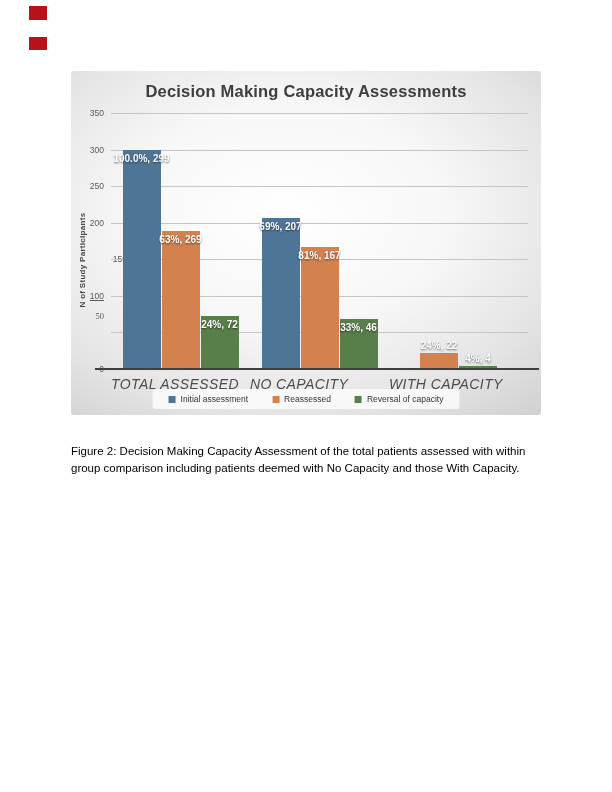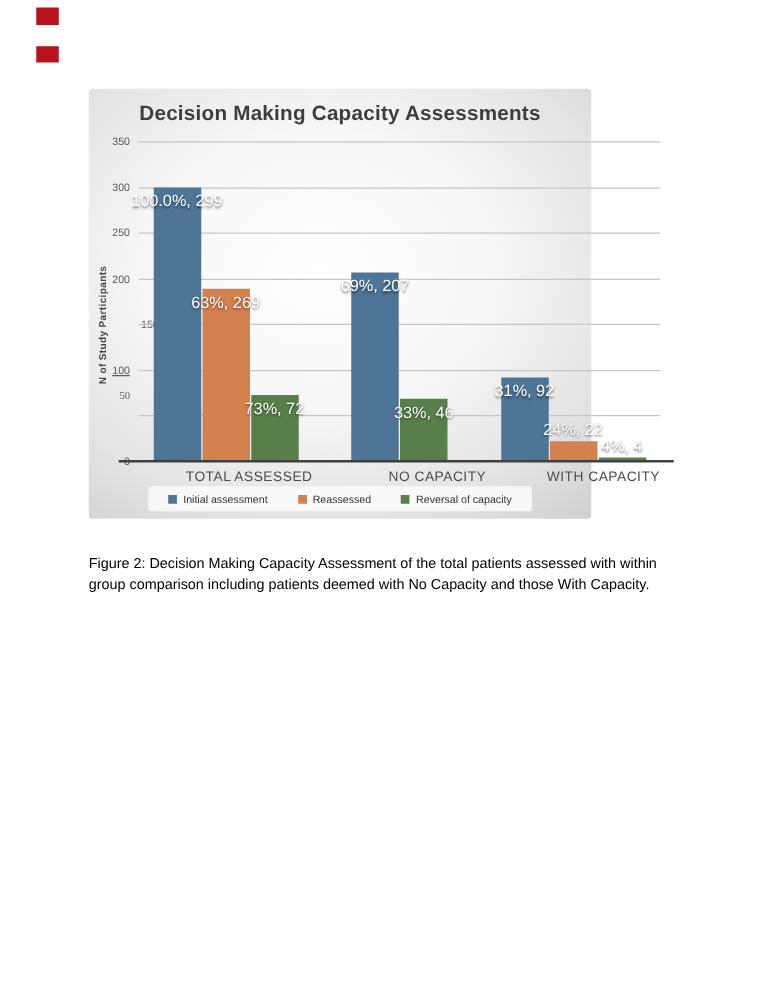--- a/index.html
+++ b/index.html
@@ -5,21 +5,21 @@
   html,body { margin:0; padding:0; }
   .page {
     position:relative; width:612px; height:792px; background:#ffffff;
     font-family:"Liberation Sans", sans-serif; overflow:hidden;
   }
   .red-mark { position:absolute; left:29px; width:18px; height:14px; background:#b5121b; }
   .red-mark.m1 { top:6px; }
   .red-mark.m2 { top:37px; height:13px; }
 
   .chart {
-    position:absolute; left:71px; top:71px; width:402px; height:344px;
+    position:absolute; left:71px; top:71px; width:470px; height:344px;
     border-radius:3px;
     background: radial-gradient(ellipse 85% 80% at 46% 42%,
       #ffffff 0%, #f7f7f7 40%, #e4e4e4 72%, #cdcdcd 100%);
   }
   .chart-title {
     position:absolute; top:11px; left:0; right:0; text-align:center;
     font-size:16.5px; font-weight:bold; color:#3d3d3d; letter-spacing:0.2px;
   }
   .y-title {
     position:absolute; left:-57px; top:183px; width:140px; height:12px;
@@ -37,28 +37,28 @@
   .axis-line { position:absolute; left:24px; top:297px; width:444px; height:2px; background:#3f3f3f; }
 
   .groups { position:absolute; inset:0; display:flex; }
   .bar-group {
     flex:1; position:relative; display:flex;
     align-items:flex-end; justify-content:center; gap:1px;
   }
   .bar { position:relative; width:38px; }
   .bar-label {
     position:absolute; left:50%; transform:translateX(-50%);
-    white-space:nowrap; font-size:13px; font-weight:normal; color:#ffffff;
+    white-space:nowrap; font-size:10px; font-weight:bold; color:#ffffff;
     text-shadow:0 1px 2px rgba(0,0,0,0.55);
   }
   .bar-label.inside { top:3px; }
   .bar-label.above { bottom:calc(100% + 2px); }
 
   .xlabels { position:absolute; left:40px; top:305px; width:417px; display:flex; }
-  .xlabel { flex:1; text-align:right; font-size:11px; color:#4c4c4c; letter-spacing:0.4px; }
+  .xlabel { flex:1; text-align:left; font-size:14px; color:#4c4c4c; letter-spacing:0.4px;font-style:italic; }
 
   .legend {
     position:absolute; left:50%; transform:translateX(-50%); top:318px;
     display:flex; gap:24px; align-items:center;
     background:rgba(252,252,252,0.85); border-radius:3px; padding:5px 16px;
     white-space:nowrap;
   }
   .legend-item { display:flex; align-items:center; gap:5px; font-size:8.5px; color:#333333; }
   .legend-swatch { width:7px; height:7px; display:inline-block; }
 
@@ -102,35 +102,35 @@
         </div>
       <div class="groups">
           <div class="bar-group">
             <div class="bar" style="height: 219px; background: rgb(79, 117, 150);">
               <div class="bar-label inside">100.0%, 299</div>
             </div>
             <div class="bar" style="height: 138px; background: rgb(210, 129, 79);">
               <div class="bar-label inside">63%, 269</div>
             </div>
             <div class="bar" style="height: 53px; background: rgb(88, 127, 74);">
-              <div class="bar-label inside">73%, 72</div>
+              <div class="bar-label inside">24%, 72</div>
             </div>
           </div>
           <div class="bar-group">
             <div class="bar" style="height: 151px; background: rgb(79, 117, 150);">
               <div class="bar-label inside">69%, 207</div>
             </div>
+            <div class="bar" style="height: 122px; background: rgb(210, 129, 79);">
+              <div class="bar-label inside">81%, 167</div>
+            </div>
             <div class="bar" style="height: 50px; background: rgb(88, 127, 74);">
               <div class="bar-label inside">33%, 46</div>
             </div>
           </div>
           <div class="bar-group">
-            <div class="bar" style="height: 67px; background: rgb(79, 117, 150);">
-              <div class="bar-label inside">31%, 92</div>
-            </div>
             <div class="bar" style="height: 16px; background: rgb(210, 129, 79);">
               <div class="bar-label above">24%, 22</div>
             </div>
             <div class="bar" style="height: 3px; background: rgb(88, 127, 74);">
               <div class="bar-label above">4%, 4</div>
             </div>
           </div>
         </div>
     </div>
 

